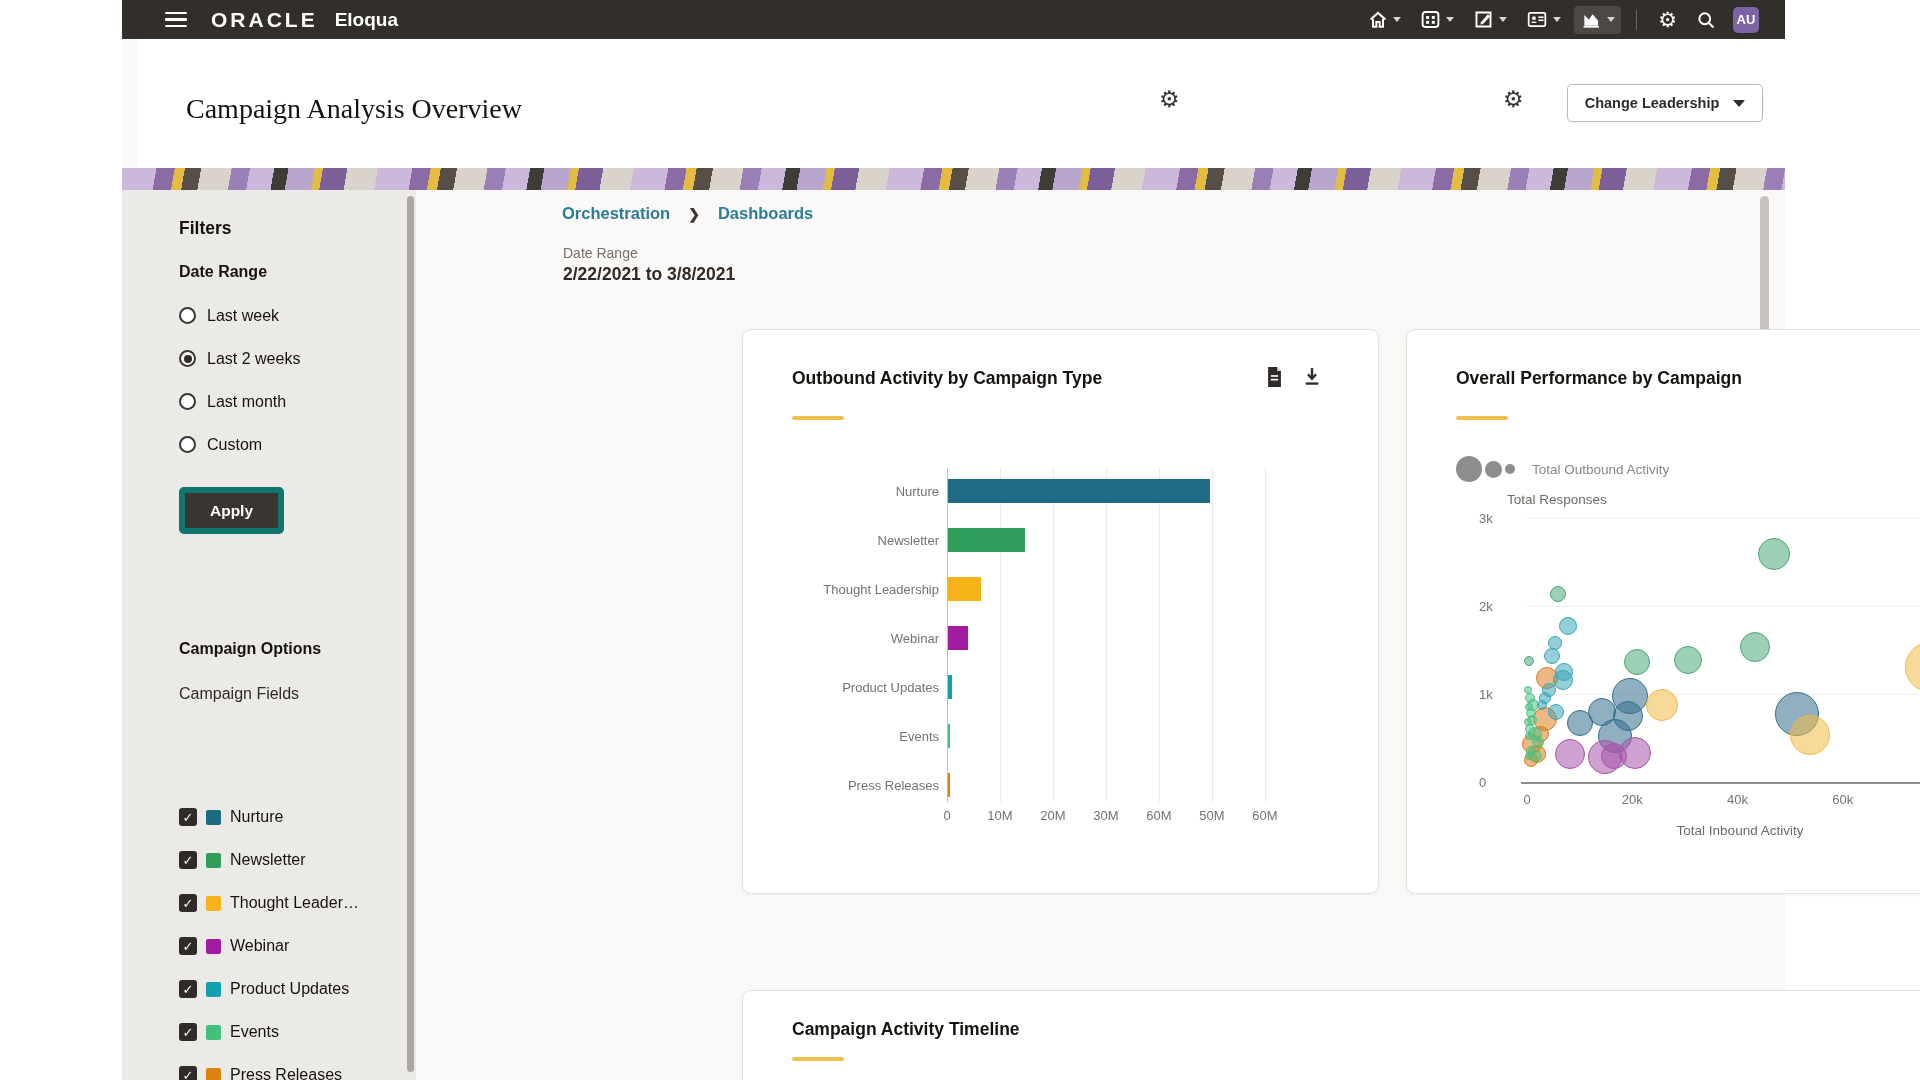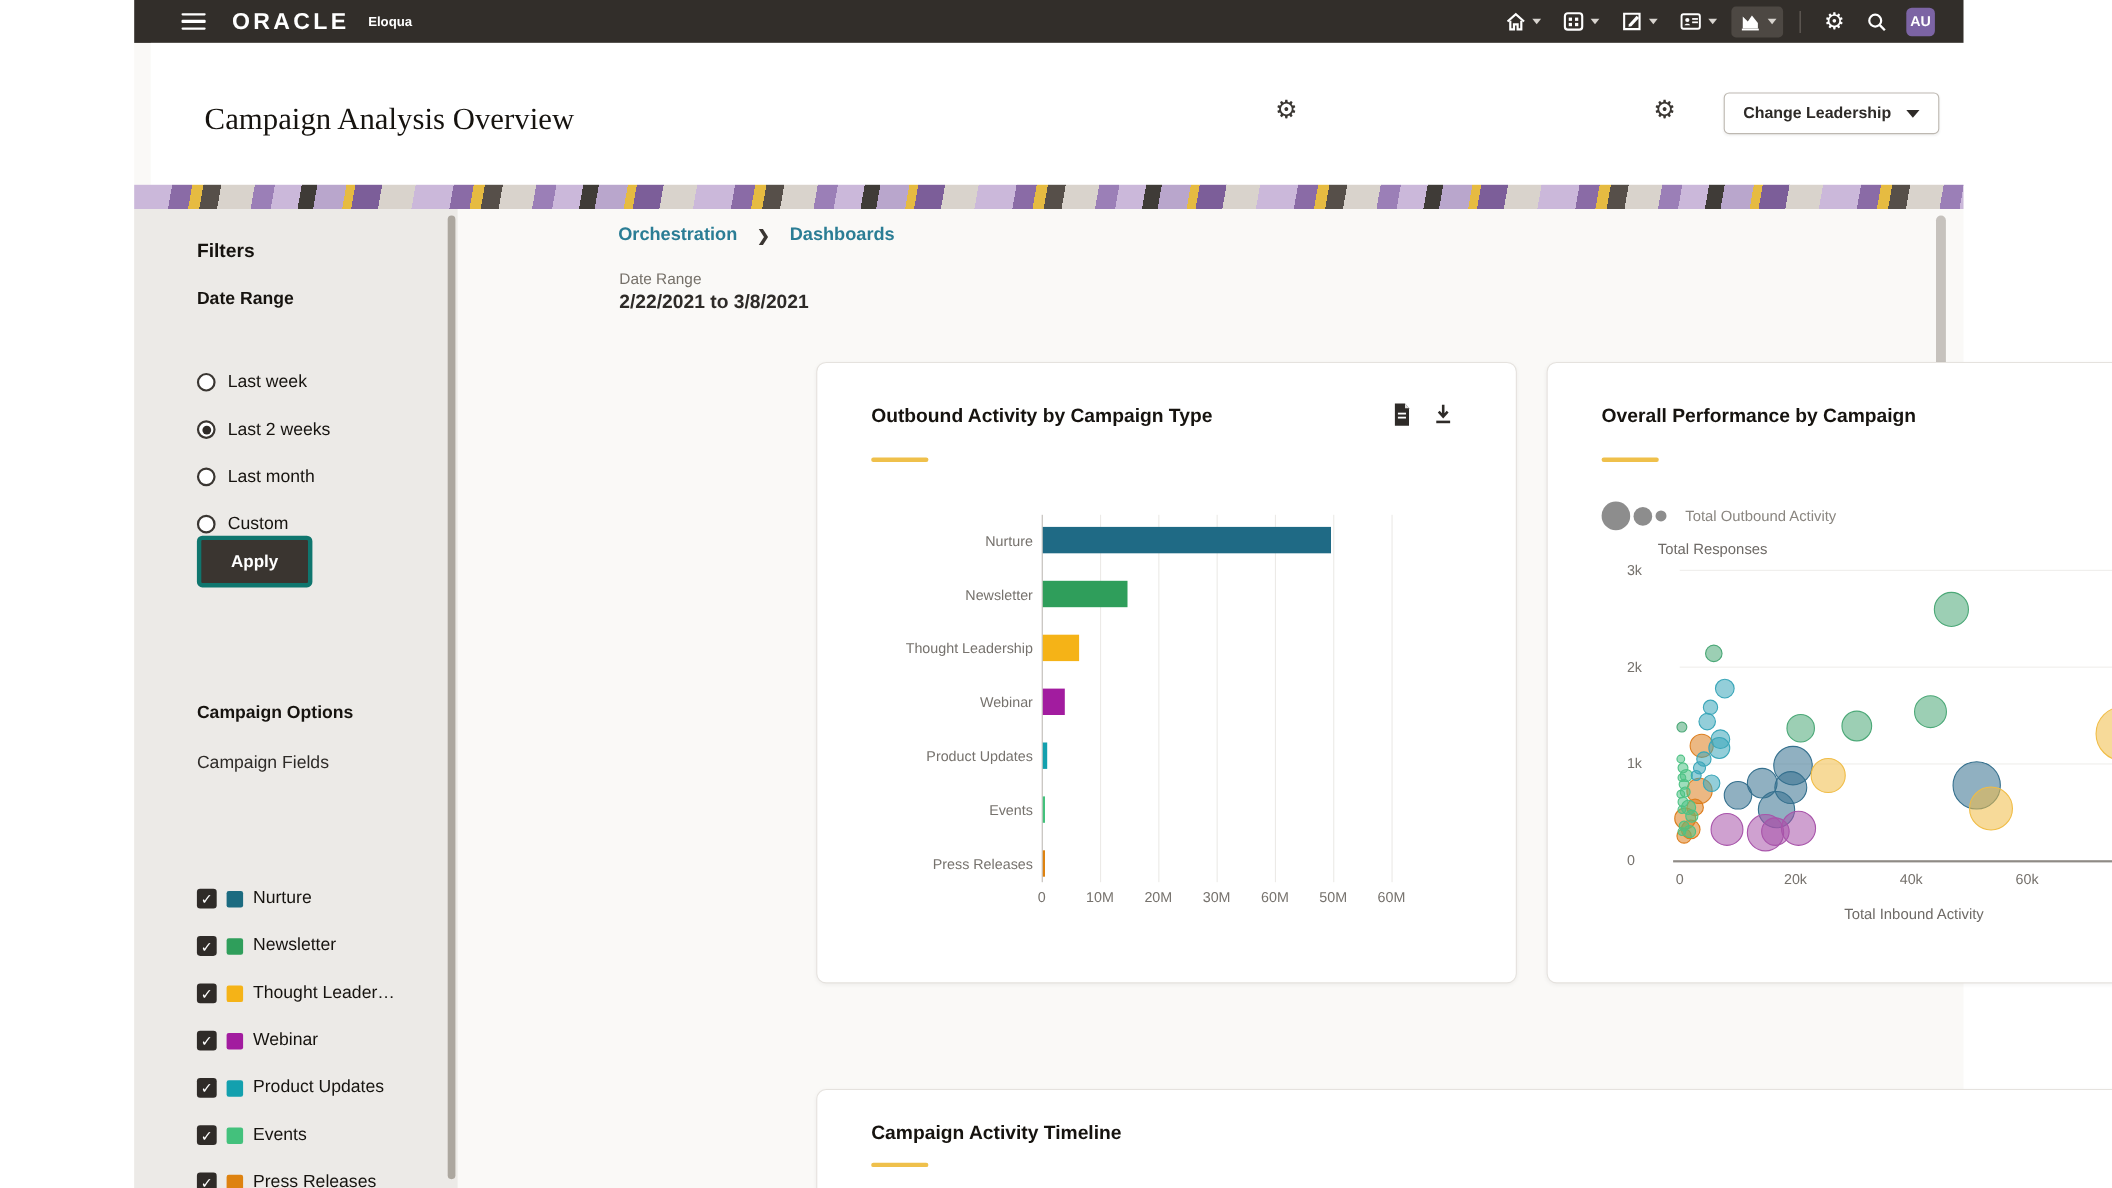--- a/index.html
+++ b/index.html
@@ -5,21 +5,21 @@
   * { margin:0; padding:0; box-sizing:border-box; }
   body { font-family:"Liberation Sans", sans-serif; background:#ffffff; }
   .page { position:relative; width:1920px; height:1080px; background:#ffffff; overflow:hidden; }
   .app  { position:absolute; left:122px; top:0; width:1663px; height:1080px; background:#FAF9F7; }
 
   
   .topbar { position:absolute; left:0; top:0; width:100%; height:39px; background:#322E2A; display:flex; align-items:center; }
   .hamburger { margin-left:43px; width:22px; cursor:pointer; }
   .hamburger span { display:block; height:2.5px; background:#fff; margin:4px 0; border-radius:1px; }
   .brand { margin-left:24px; color:#fff; font-size:21px; font-weight:bold; letter-spacing:3px; }
-  .product { margin-left:17px; color:#fff; font-size:12px; font-weight:bold; }
+  .product { margin-left:17px; color:#fff; font-size:19px; font-weight:bold; }
   .topbar-right { position:absolute; right:26px; top:0; height:39px; display:flex; align-items:center; gap:7px; }
   .tb-item { display:flex; align-items:center; gap:5px; padding:4px 6px; border-radius:4px; cursor:pointer; }
   .tb-item.active { background:#4D4843; }
   .tb-item svg { display:block; }
   .caret-dn { width:0; height:0; border-left:4.5px solid transparent; border-right:4.5px solid transparent; border-top:5px solid #D8D4CF; }
   .tb-divider { width:1px; height:20px; background:#6B6660; margin:0 8px; }
   .tb-gear { color:#fff; font-size:21px; line-height:1; cursor:pointer; padding:0 6px; }
   .avatar { width:26px; height:26px; border-radius:5px; background:#7C64A4; color:#fff; font-size:13px; font-weight:bold; display:flex; align-items:center; justify-content:center; cursor:pointer; margin-left:4px; }
 
   
@@ -37,26 +37,26 @@
     background:repeating-linear-gradient(100deg,
       #CBB8DA 0 34px, #8A6BA6 34px 52px, #E6BB41 52px 62px, #564F49 62px 78px,
       #D9D3CC 78px 108px, #9B7FB7 108px 126px, #CBB8DA 126px 150px, #3F3B37 150px 164px,
       #B9A6CC 164px 190px, #E6BB41 190px 198px, #7C5E99 198px 222px, #D9D3CC 222px 252px); }
 
   
   .sidebar { position:absolute; left:0; top:190px; width:294px; height:890px; background:#ECEAE7;padding-left:41px; }
   .sb-scroll { position:absolute; right:2px; top:6px; width:7px; height:876px; background:#ACA79F; border-radius:4px; cursor:pointer; }
   .sb-title { position:absolute; left:57px; top:28px; font-size:17.5px; font-weight:bold; color:#16130f; }
   .sb-subtitle { position:absolute; left:57px; font-size:16px; font-weight:bold; color:#16130f; }
-  .radio-list { position:absolute; left:57px; top:113px;margin-top:32px; }
+  .radio-list { position:absolute; left:57px; top:113px; }
   .radio-row { display:flex; align-items:center; gap:11px; height:25px; margin-bottom:18px; cursor:pointer; }
   .radio-circ { width:17px; height:17px; border:2px solid #3A3632; border-radius:50%; background:#fff; position:relative; flex:0 0 auto; }
   .radio-circ.sel::after { content:""; position:absolute; left:2.5px; top:2.5px; width:8px; height:8px; background:#2E2A27; border-radius:50%; }
   .radio-lbl { font-size:16px; color:#16130f; }
-  .apply-btn { position:absolute; left:57px; top:297px; width:105px; height:47px; background:#3A3530; color:#fff; font-size:15.5px; font-weight:bold; border:4px solid #0f766e; border-radius:5px; display:flex; align-items:center; justify-content:center; cursor:pointer; }
+  .apply-btn { position:absolute; left:57px; top:297px; width:105px; height:47px; background:#3A3530; color:#fff; font-size:15.5px; font-weight:bold; border:6px solid #0f766e; border-radius:5px; display:flex; align-items:center; justify-content:center; cursor:pointer; }
   .cf-label { position:absolute; left:57px; top:495px; font-size:16px; color:#2E2B28; }
   .ct-dropdown { position:absolute; left:57px; top:527px; width:206px; height:50px; background:#fff; border:1px solid #C6C1BA; border-radius:7px; display:flex; align-items:center; justify-content:center; gap:22px; cursor:pointer; }
   .ct-dropdown .lbl { font-size:15px; font-weight:bold; color:#16130f; }
   .ct-dropdown .caret { width:0; height:0; border-left:7px solid transparent; border-right:7px solid transparent; border-top:8px solid #2E2B28; }
   .check-list { position:absolute; left:57px; top:615px; }
   .check-row { display:flex; align-items:center; gap:9px; height:24px; margin-bottom:19px; cursor:pointer; }
   .checkbox { width:18px; height:18px; background:#2F2B28; border-radius:3px; color:#fff; font-size:13px; display:flex; align-items:center; justify-content:center; flex:0 0 auto; }
   .swatch { width:15px; height:15px; border-radius:2px; flex:0 0 auto; }
   .check-lbl { font-size:16px; color:#16130f; max-width:132px; white-space:nowrap; overflow:hidden; text-overflow:ellipsis; }
 

